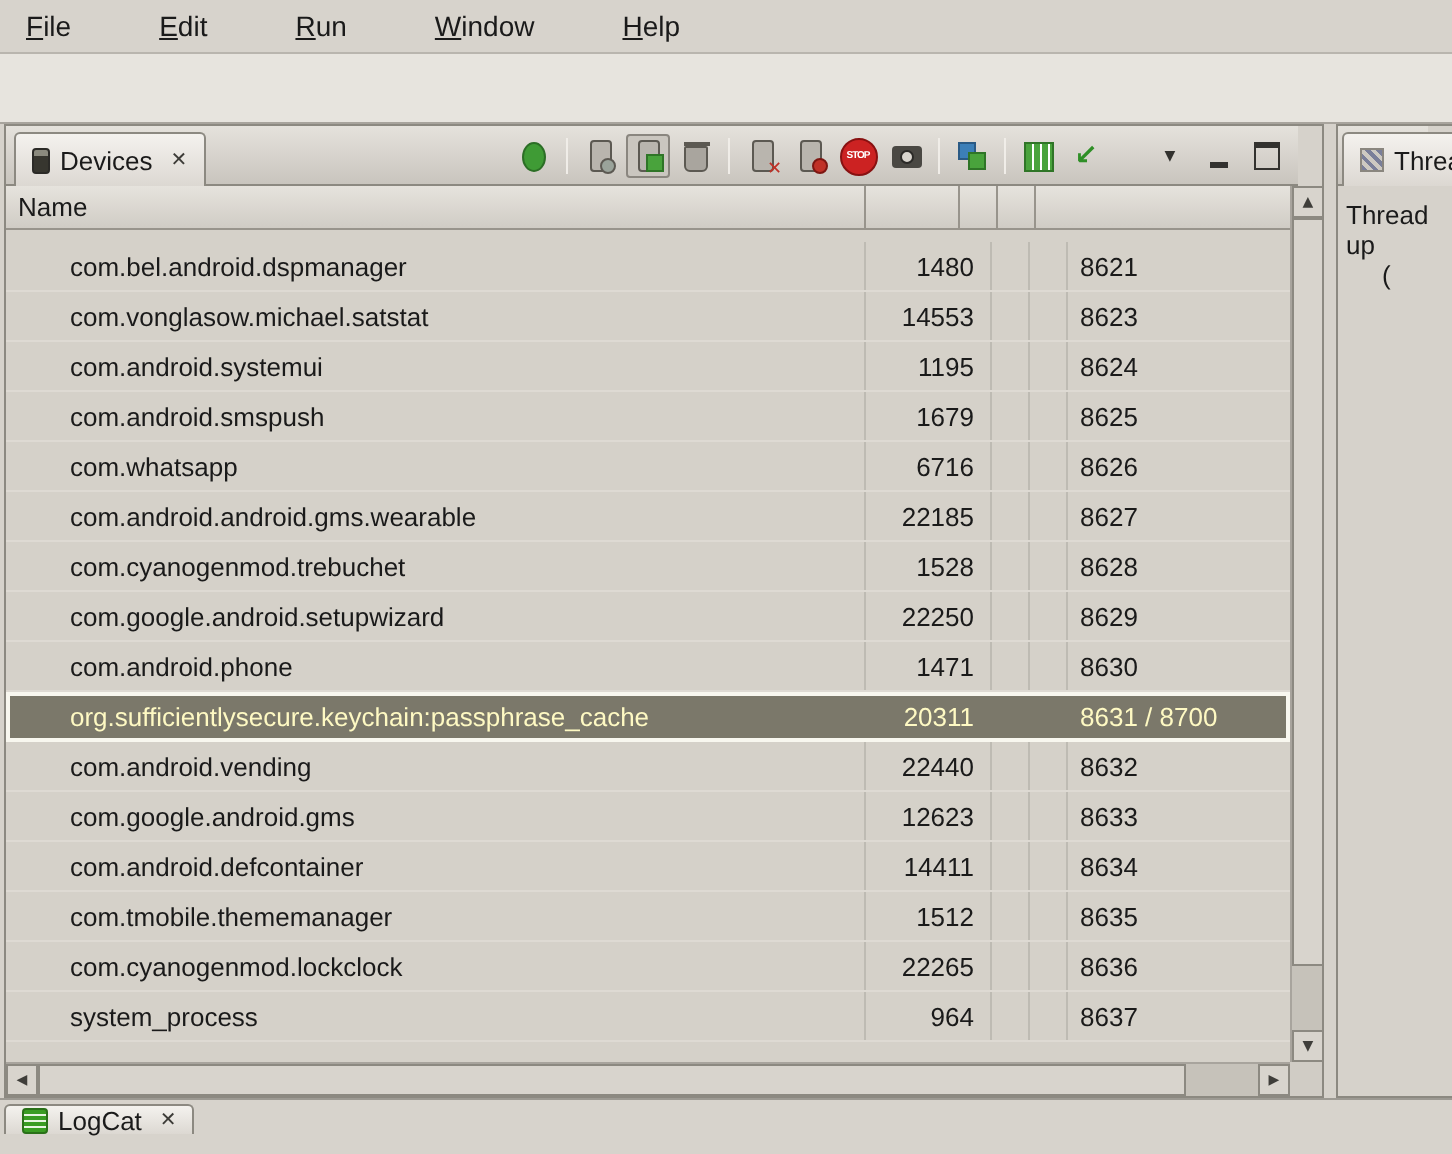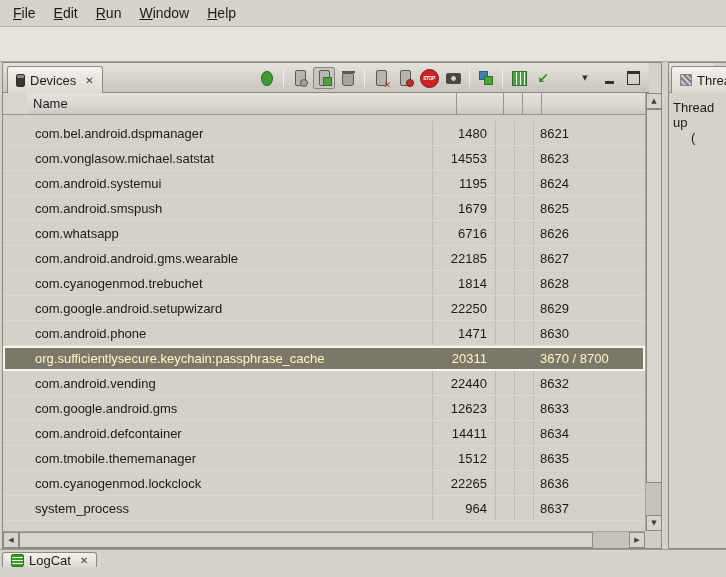--- a/index.html
+++ b/index.html
@@ -9,21 +9,21 @@
     font-size: 13px;
     color:#1a1a1a;
     background:#d6d2cb;
   }
   #window { position:relative; width:726px; height:577px; background:#d6d2cb; }
 
   
   #menubar {
     position:absolute; left:0; top:0; width:726px; height:27px;
     background:#d7d3cc; border-bottom:1px solid #b9b5ae;
-    display:flex; align-items:center; padding-left:4px; font-size:14px;
+    display:flex; align-items:center; padding-left:4px; font-size:14px;gap:26px;
   }
   .menu-item { padding:4px 9px; cursor:default; }
   .menu-item u { text-decoration:underline; }
 
   
   #main-toolbar {
     position:absolute; left:0; top:27px; width:726px; height:35px;
     background:#e7e4de; border-bottom:1px solid #a8a49d;
   }
 
@@ -96,21 +96,21 @@
   .icon-viewmenu::before { content:'\25BC'; font-size:7px; color:#33322f; font-family:"DejaVu Sans",sans-serif; }
   .icon-minimize::before { content:''; width:9px; height:3px; background:#33322f; margin-top:9px; }
   .icon-maximize::before { content:''; width:11px; height:10px; border:1px solid #33322f; border-top:3px solid #33322f; }
 
   
   #col-header {
     position:absolute; left:0; top:30px; width:642px; height:22px;
     display:flex; background:#d9d5ce; border-bottom:1px solid #98948c;
   }
   .hcell { border-right:1px solid #98948c; height:100%; display:flex; align-items:center; padding-left:6px; background:linear-gradient(#e6e3dd,#d0ccc5); }
-  .hcell.name { width:430px;margin-left:24px; }
+  .hcell.name { width:430px; }
   .hcell.pid  { width:47px; }
   .hcell.s1,.hcell.s2 { width:19px; padding-left:0; }
   .hcell.port { flex:1; border-right:none; }
 
   #rows {
     position:absolute; left:0; top:52px; width:642px; height:416px;
     background:#d5d1c9; padding-top:6px; overflow:hidden;
   }
   .row { display:flex; height:25px; align-items:center; border-bottom:1px solid #dedad3; }
   .cell { height:100%; display:flex; align-items:center; overflow:hidden; white-space:nowrap; }
@@ -254,21 +254,21 @@
         </div>
         <div class="row">
           <div class="cell name">com.android.android.gms.wearable</div>
           <div class="cell pid">22185</div>
           <div class="cell s1"></div>
           <div class="cell s2"></div>
           <div class="cell port">8627</div>
         </div>
         <div class="row">
           <div class="cell name">com.cyanogenmod.trebuchet</div>
-          <div class="cell pid">1814</div>
+          <div class="cell pid">1528</div>
           <div class="cell s1"></div>
           <div class="cell s2"></div>
           <div class="cell port">8628</div>
         </div>
         <div class="row">
           <div class="cell name">com.google.android.setupwizard</div>
           <div class="cell pid">22250</div>
           <div class="cell s1"></div>
           <div class="cell s2"></div>
           <div class="cell port">8629</div>
@@ -278,21 +278,21 @@
           <div class="cell pid">1471</div>
           <div class="cell s1"></div>
           <div class="cell s2"></div>
           <div class="cell port">8630</div>
         </div>
         <div class="row selected">
           <div class="cell name">org.sufficientlysecure.keychain:passphrase_cache</div>
           <div class="cell pid">20311</div>
           <div class="cell s1"></div>
           <div class="cell s2"></div>
-          <div class="cell port">3670 / 8700</div>
+          <div class="cell port">8631 / 8700</div>
         </div>
         <div class="row">
           <div class="cell name">com.android.vending</div>
           <div class="cell pid">22440</div>
           <div class="cell s1"></div>
           <div class="cell s2"></div>
           <div class="cell port">8632</div>
         </div>
         <div class="row">
           <div class="cell name">com.google.android.gms</div>

